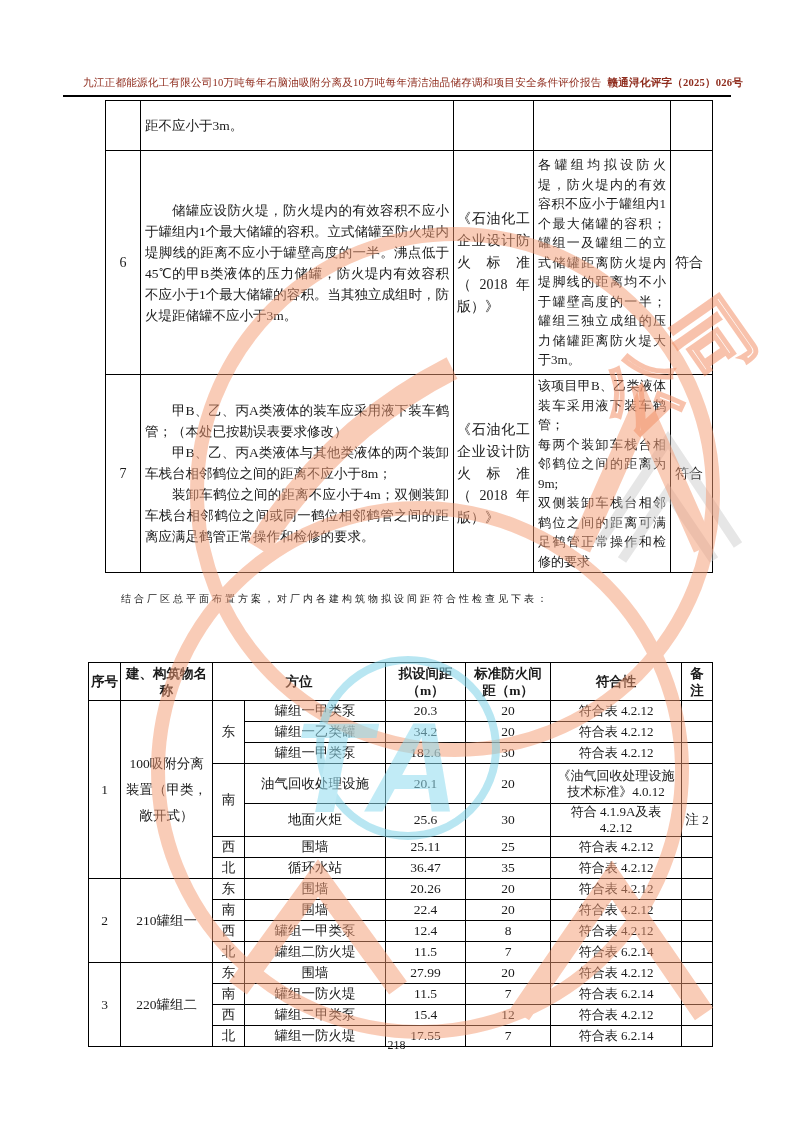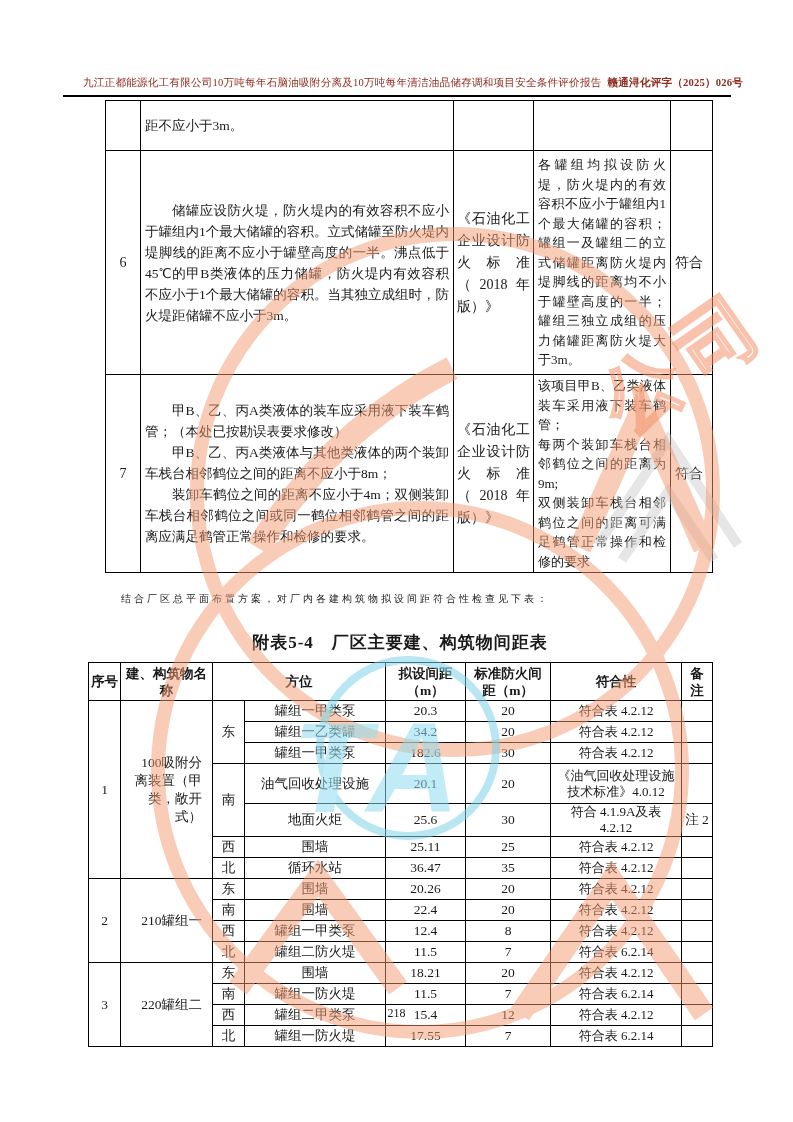--- a/index.html
+++ b/index.html
@@ -55,25 +55,25 @@
   .t2 th {
     font-size: 13.5px; font-weight: bold; text-align: center;
     vertical-align: middle; padding: 1px 2px; height: 38px; line-height: 17px;
   }
   .t2 td {
     font-size: 13.5px; text-align: center; vertical-align: middle;
     padding: 0 2px; height: 21px; line-height: 16px;
   }
   .t2 td.cmp { font-size: 13px; margin-top: 12px; }
   .t2 tr.tall td { height: 40px; }
-  .t2 td.grp-name { padding: 0 10px; line-height: 18px; text-align: right; }
+  .t2 td.grp-name { padding: 0 4px; line-height: 26px; }
 
   
   .page-number {
-    position: absolute; top: 1006px; left: 0; width: 793px;
+    position: absolute; top: 1038px; left: 0; width: 793px;
     text-align: center; font-size: 12px;
   }
 
   
   .watermark {
     position: absolute; inset: 0; z-index: 3; pointer-events: none;
   }
 </style>
 </head>
 <body>
@@ -127,21 +127,20 @@
             <p>每两个装卸车栈台相邻鹤位之间的距离为9m;</p>
             <p>双侧装卸车栈台相邻鹤位之间的距离可满足鹤管正常操作和检修的要求</p>
           </td>
           <td class="c-result">符合</td>
         </tr>
       </tbody>
   </table>
 
   <p class="intro">结合厂区总平面布置方案，对厂内各建构筑物拟设间距符合性检查见下表：</p>
 
-  <h3 class="t2-title">附表5-4　厂区主要建、构筑物间距表</h3>
   <table class="t2">
     <colgroup>
       <col style="width:32px">
         <col style="width:92px">
         <col style="width:32px">
         <col style="width:141px">
       <col style="width:80px">
         <col style="width:85px">
         <col style="width:131px">
         <col style="width:31px">
@@ -245,21 +244,21 @@
           <td>11.5</td>
           <td>7</td>
           <td class="cmp">符合表 6.2.14</td>
           <td></td>
         </tr>
         <tr>
           <td rowspan="4">3</td>
           <td class="grp-name" rowspan="4">220罐组二</td>
           <td rowspan="1">东</td>
           <td>围墙</td>
-          <td>18.21</td>
+          <td>27.99</td>
           <td>20</td>
           <td class="cmp">符合表 4.2.12</td>
           <td></td>
         </tr>
         <tr>
           <td rowspan="1">南</td>
           <td>罐组一防火堤</td>
           <td>11.5</td>
           <td>7</td>
           <td class="cmp">符合表 6.2.14</td>

